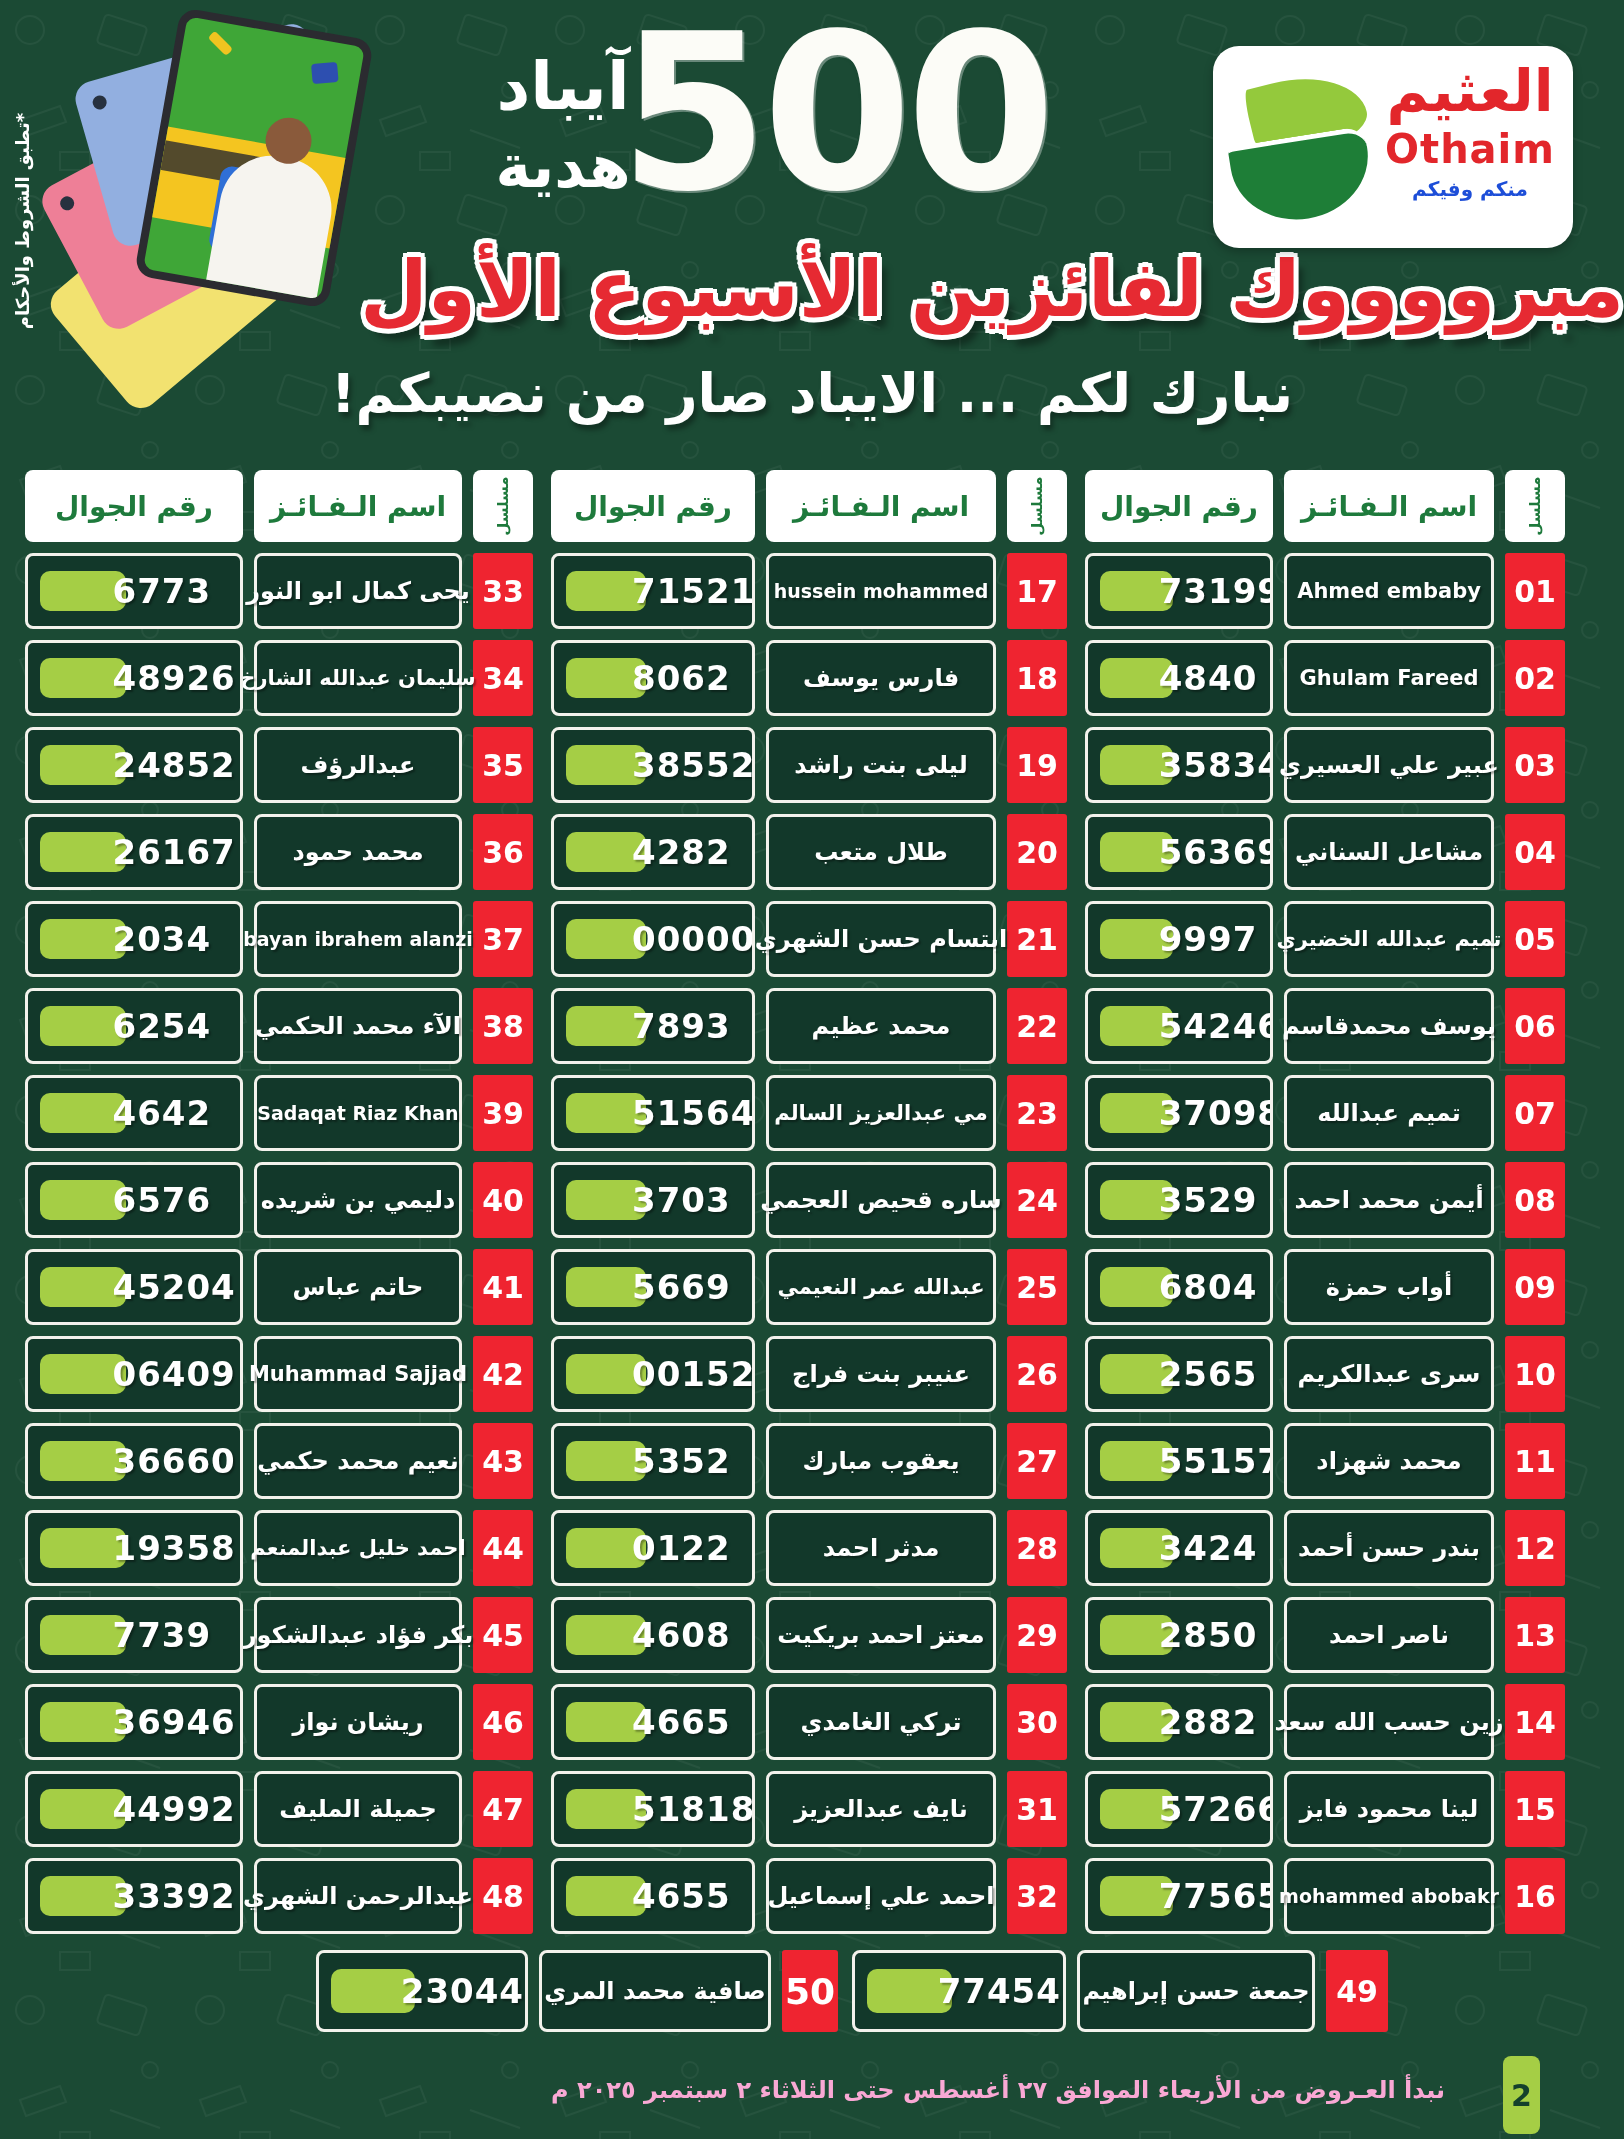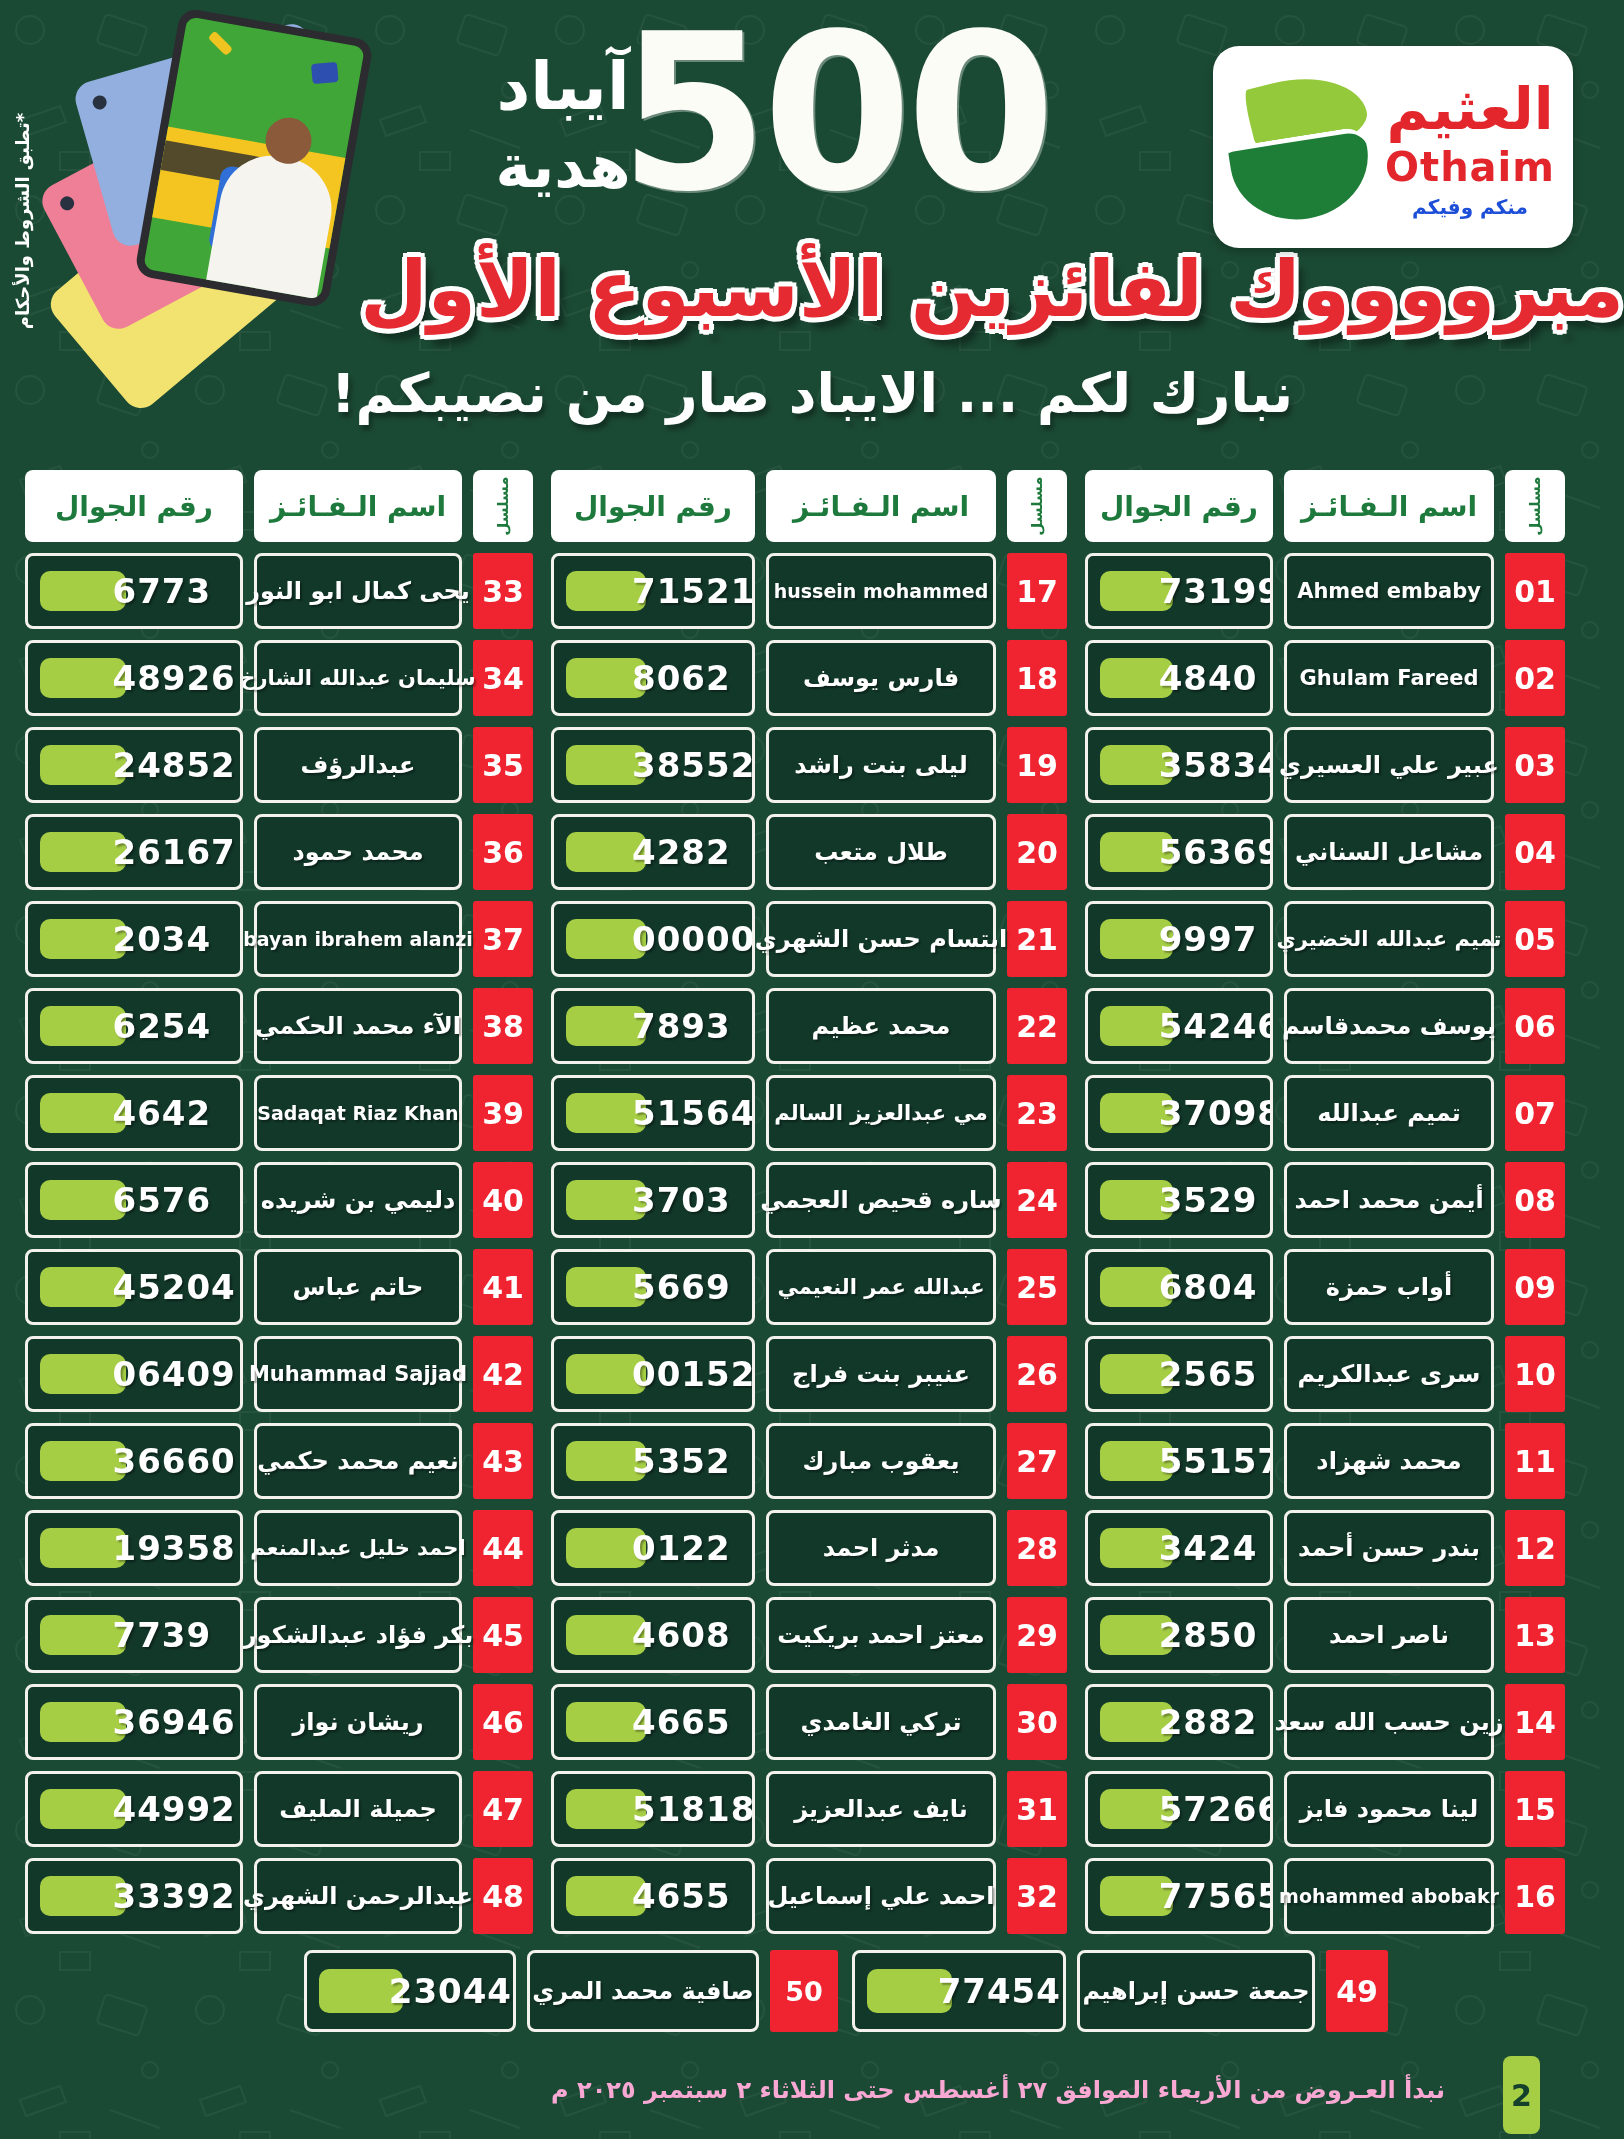--- a/index.html
+++ b/index.html
@@ -26,21 +26,21 @@
 
   
   .logo-card{position:absolute;left:1213px;top:46px;width:360px;height:202px;background:#fff;
              border-radius:26px;box-shadow:0 4px 10px rgba(0,0,0,.25);}
   .leaf-wrap{position:absolute;left:20px;top:28px;width:150px;height:150px;}
   .leaf-top{position:absolute;left:16px;top:2px;width:116px;height:72px;background:#94C93C;
             border-radius:6% 94% 45% 70% / 60% 90% 40% 40%;transform:rotate(-14deg);}
   .leaf-bottom{position:absolute;left:0;top:62px;width:138px;height:78px;background:#1E7E37;
                border-radius:10px 30px 100px 100px / 10px 30px 88px 88px;transform:rotate(-9deg);
                border-top:5px solid #fff;}
-  .logo-text{position:absolute;right:14px;top:28px;width:178px;text-align:center;}
+  .logo-text{position:absolute;right:14px;top:10px;width:178px;text-align:center;}
   .logo-ar{font-size:58px;font-weight:bold;color:#E2262B;line-height:70px;}
   .logo-en{font-size:40px;font-weight:bold;color:#E2262B;line-height:46px;letter-spacing:1px;}
   .logo-tag{font-size:20px;font-weight:bold;color:#1d4ed8;line-height:34px;}
 
   
   .ipads{position:absolute;left:38px;top:8px;width:340px;height:340px;}
   .tab{position:absolute;border-radius:18px;}
   .tab-yellow{left:28px;top:208px;width:214px;height:148px;background:#F2E270;transform:rotate(-40deg);}
   .tab-pink{left:22px;top:122px;width:232px;height:160px;background:#EE7F97;transform:rotate(-28deg);}
   .tab-blue{left:52px;top:42px;width:242px;height:170px;background:#92AFE0;transform:rotate(-16deg);}
@@ -78,21 +78,21 @@
   .name-text{color:#fff;font-weight:bold;font-size:24px;white-space:nowrap;
              text-shadow:2px 2px 2px rgba(0,0,0,.35);}
   .name-text.mid{font-size:21px;}
   .name-text.small{font-size:19px;}
 
   
   .extra-area{position:absolute;left:332px;top:1950px;width:1056px;display:flex;direction:rtl;gap:14px;}
   .mini{display:flex;direction:rtl;gap:11px;height:82px;}
   .mini .cell{height:82px;}
   .m49 .serial{width:62px;} .m49 .namec{width:238px;} .m49 .phone{width:214px;}
-  .m50 .serial{width:68px;font-size:27px;} .m50 .namec{width:232px;} .m50 .phone{width:212px;}
+  .m50 .serial{width:56px;font-size:36px;} .m50 .namec{width:232px;} .m50 .phone{width:212px;}
 
   
   .footer-text{position:absolute;right:179px;top:2076px;width:563px;text-align:center;color:#f9a8d4;
                font-size:24px;font-weight:bold;white-space:nowrap;}
   .page-badge{position:absolute;right:84px;top:2056px;width:37px;height:78px;background:#A5CE45;
               border-radius:8px;display:flex;align-items:center;justify-content:center;
               color:#14402C;font-size:30px;font-weight:bold;}
 </style>
 </head>
 <body>

